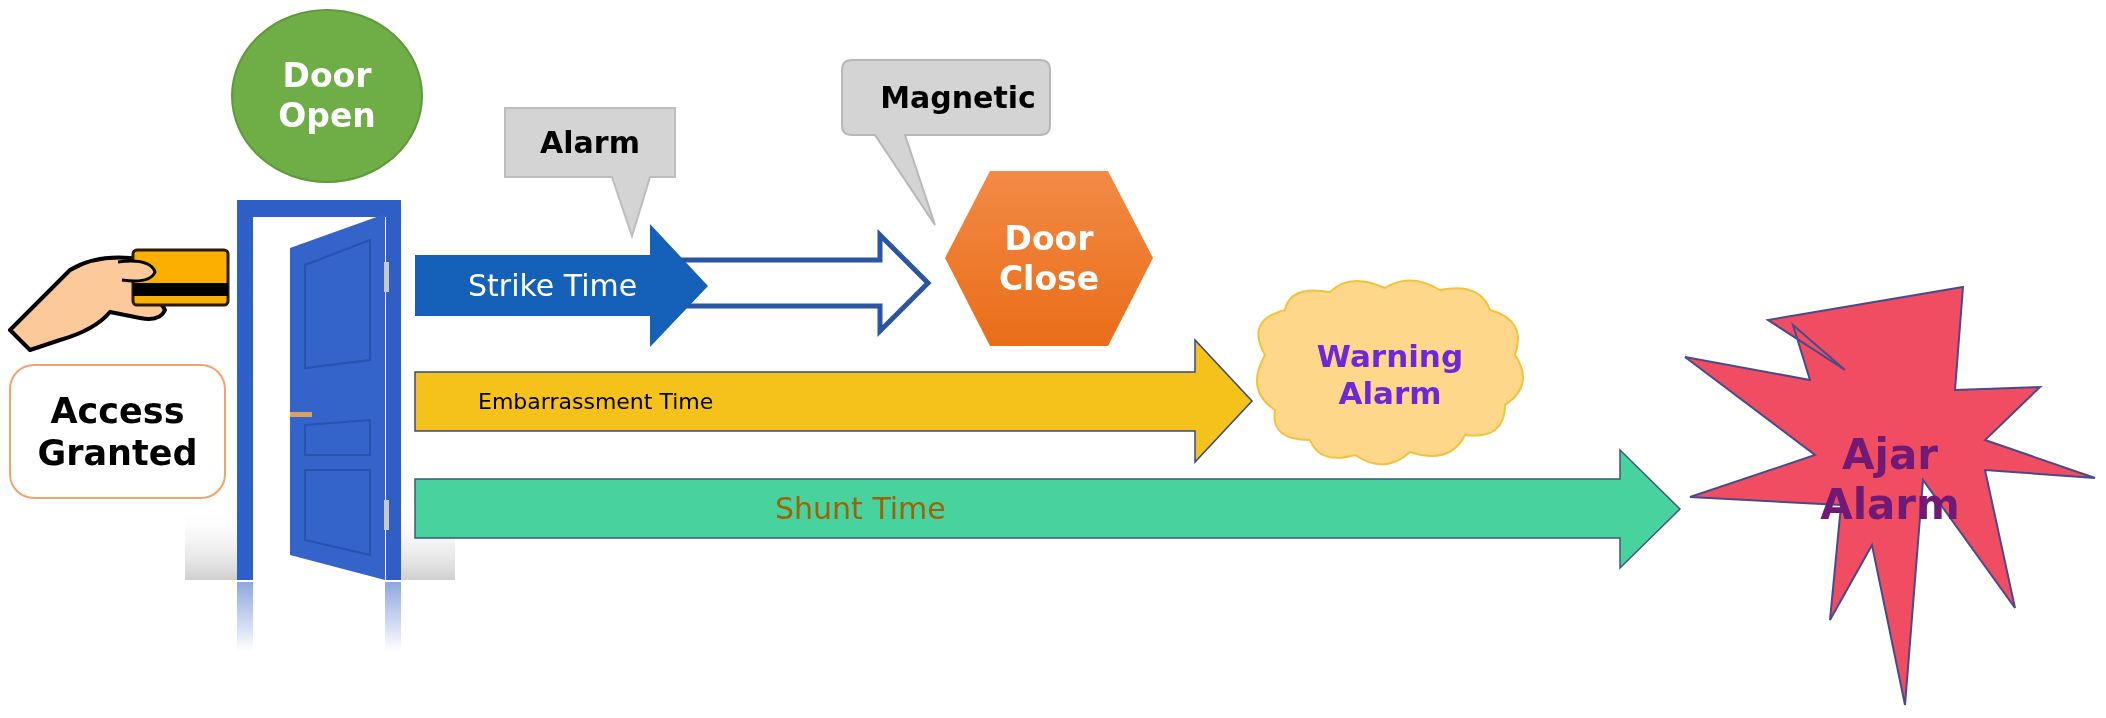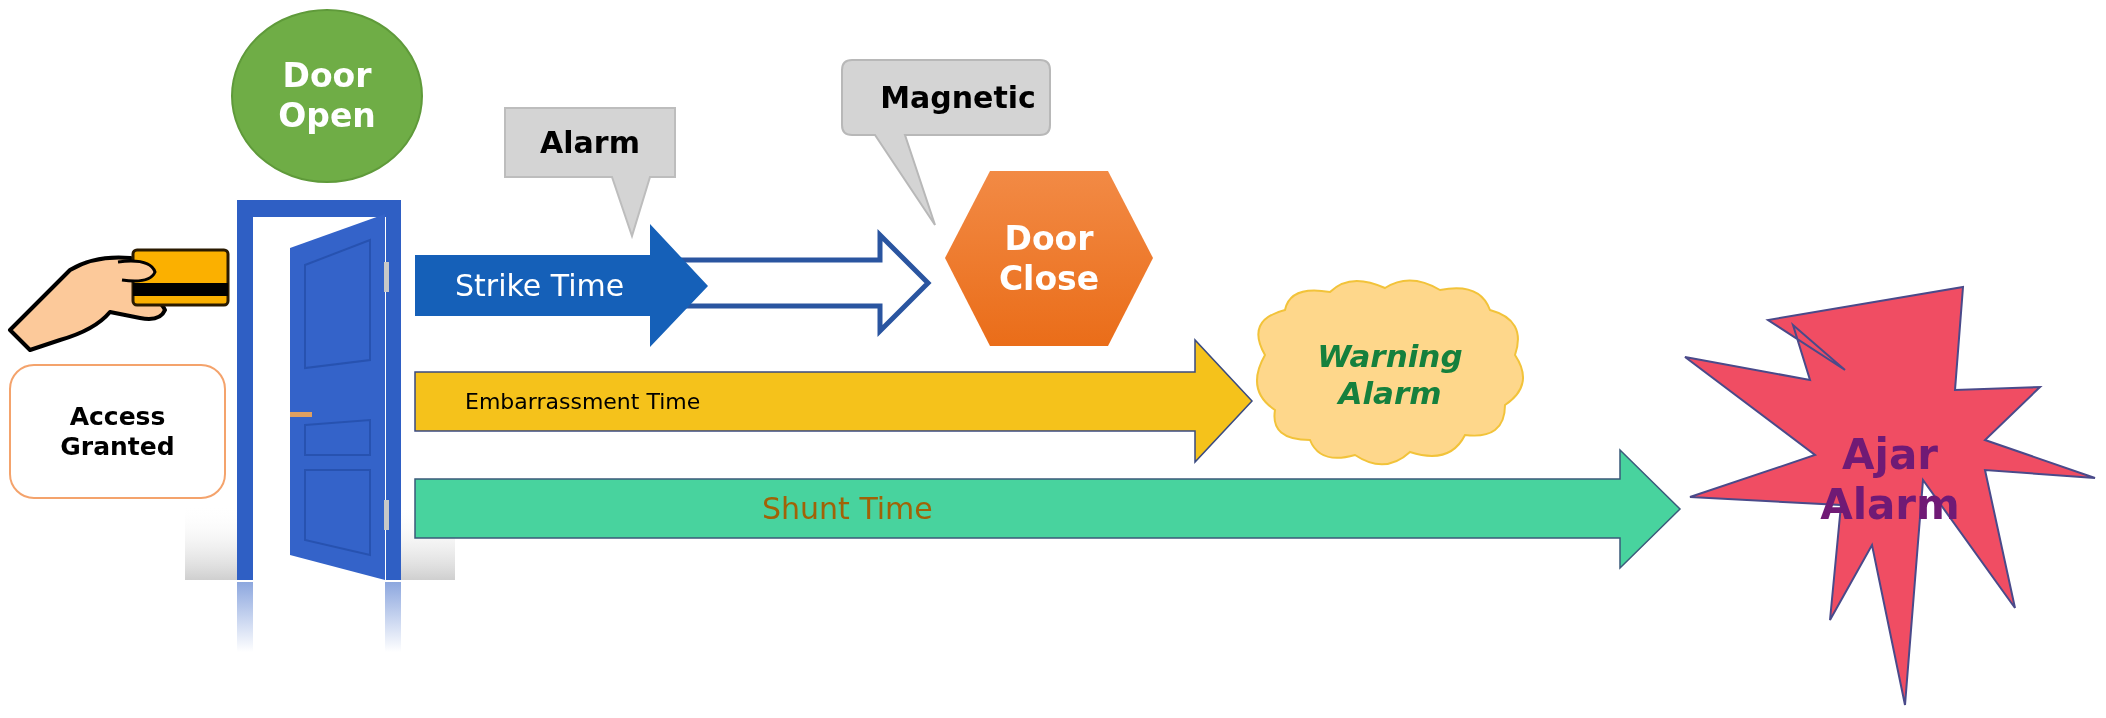--- a/index.html
+++ b/index.html
@@ -1,21 +1,21 @@
 <!DOCTYPE html>
 <html><head>
 <meta charset="utf-8">
 <style>
   html, body { margin:0; padding:0; background:#ffffff; }
   body { width:2106px; height:718px; position:relative; overflow:hidden;
          font-family:"DejaVu Sans", "Liberation Sans", sans-serif; }
   svg.stage { position:absolute; left:0; top:0; }
   .lbl { position:absolute; display:flex; align-items:center; justify-content:center;
          text-align:center; line-height:1.2; font-weight:bold; white-space:pre-line; }
-  .lbl-plain { position:absolute; display:flex; align-items:center; white-space:nowrap; }
+  .lbl-plain { position:absolute; display:flex; align-items:center; white-space:nowrap;margin-left:13px; }
 </style>
 </head>
 <body>
 
 <svg class="stage" width="2106" height="718" viewBox="0 0 2106 718">
   <defs>
     <linearGradient id="floor" x1="0" y1="0" x2="0" y2="1">
       <stop offset="0" stop-color="#ffffff" stop-opacity="0"></stop>
       <stop offset="1" stop-color="#cfcfcf"></stop>
     </linearGradient>
@@ -71,33 +71,33 @@
   <path d="M1265,355 Q1245,320 1285,310 Q1290,285 1330,292 Q1350,272 1385,288 Q1410,272 1440,290 Q1480,282 1490,310 Q1527,320 1515,355 Q1535,385 1505,405 Q1505,440 1465,435 Q1450,465 1410,452 Q1385,475 1355,455 Q1320,465 1310,440 Q1270,440 1275,410 Q1245,390 1265,355 Z" fill="#fed78b" stroke="#f2c33a" stroke-width="2"></path>
 
   <polygon points="415,479 1620,479 1620,450 1680,509 1620,568 1620,538 415,538" fill="#48d39e" stroke="#3a5a7a" stroke-width="1.5"></polygon>
 
   <polygon points="1963,287 1955,390 2040,387 1985,440 2095,478 1985,470 2015,608 1923,480 1905,705 1872,545 1830,620 1841,505 1690,497 1815,455 1685,357 1810,380 1793,325 1845,370 1768,320" fill="#f04d63" stroke="#4a4a8a" stroke-width="2" stroke-linejoin="miter"></polygon>
 </svg>
 
 <div class="lbl" style="left:232px; top:40px; width:190px; height:112px; color:#fff; font-size:33px;">Door
 Open</div>
 
-<div class="lbl" style="left:10px; top:365px; width:215px; height:133px; color:#000; font-size:25px;">Access
+<div class="lbl" style="left:10px; top:365px; width:215px; height:133px; color:#000; font-size:35px;">Access
 Granted</div>
 
 <div class="lbl" style="left:505px; top:108px; width:170px; height:69px; color:#000; font-size:30px;">Alarm</div>
 
 <div class="lbl" style="left:842px; top:60px; width:232px; height:75px; color:#000; font-size:30px;">Magnetic</div>
 
 <div class="lbl-plain" style="left:455px; top:255px; height:61px; color:#fff; font-size:30px;">Strike Time</div>
 
 <div class="lbl" style="left:945px; top:171px; width:208px; height:175px; color:#fff; font-size:33px;">Door
 Close</div>
 
 <div class="lbl-plain" style="left:465px; top:372px; height:59px; color:#000; font-size:22px;">Embarrassment Time</div>
 
-<div class="lbl" style="left:1265px; top:300px; width:250px; height:150px; color:#15803d; font-size:31px;font-style:italic;">Warning
+<div class="lbl" style="left:1265px; top:300px; width:250px; height:150px; color:#6d28d9; font-size:31px;">Warning
 Alarm</div>
 
 <div class="lbl-plain" style="left:762px; top:479px; height:59px; color:#a16207; font-size:30px;">Shunt Time</div>
 
 <div class="lbl" style="left:1780px; top:410px; width:220px; height:140px; color:#701a75; font-size:42px;">Ajar
 Alarm</div>
 
 </body></html>

